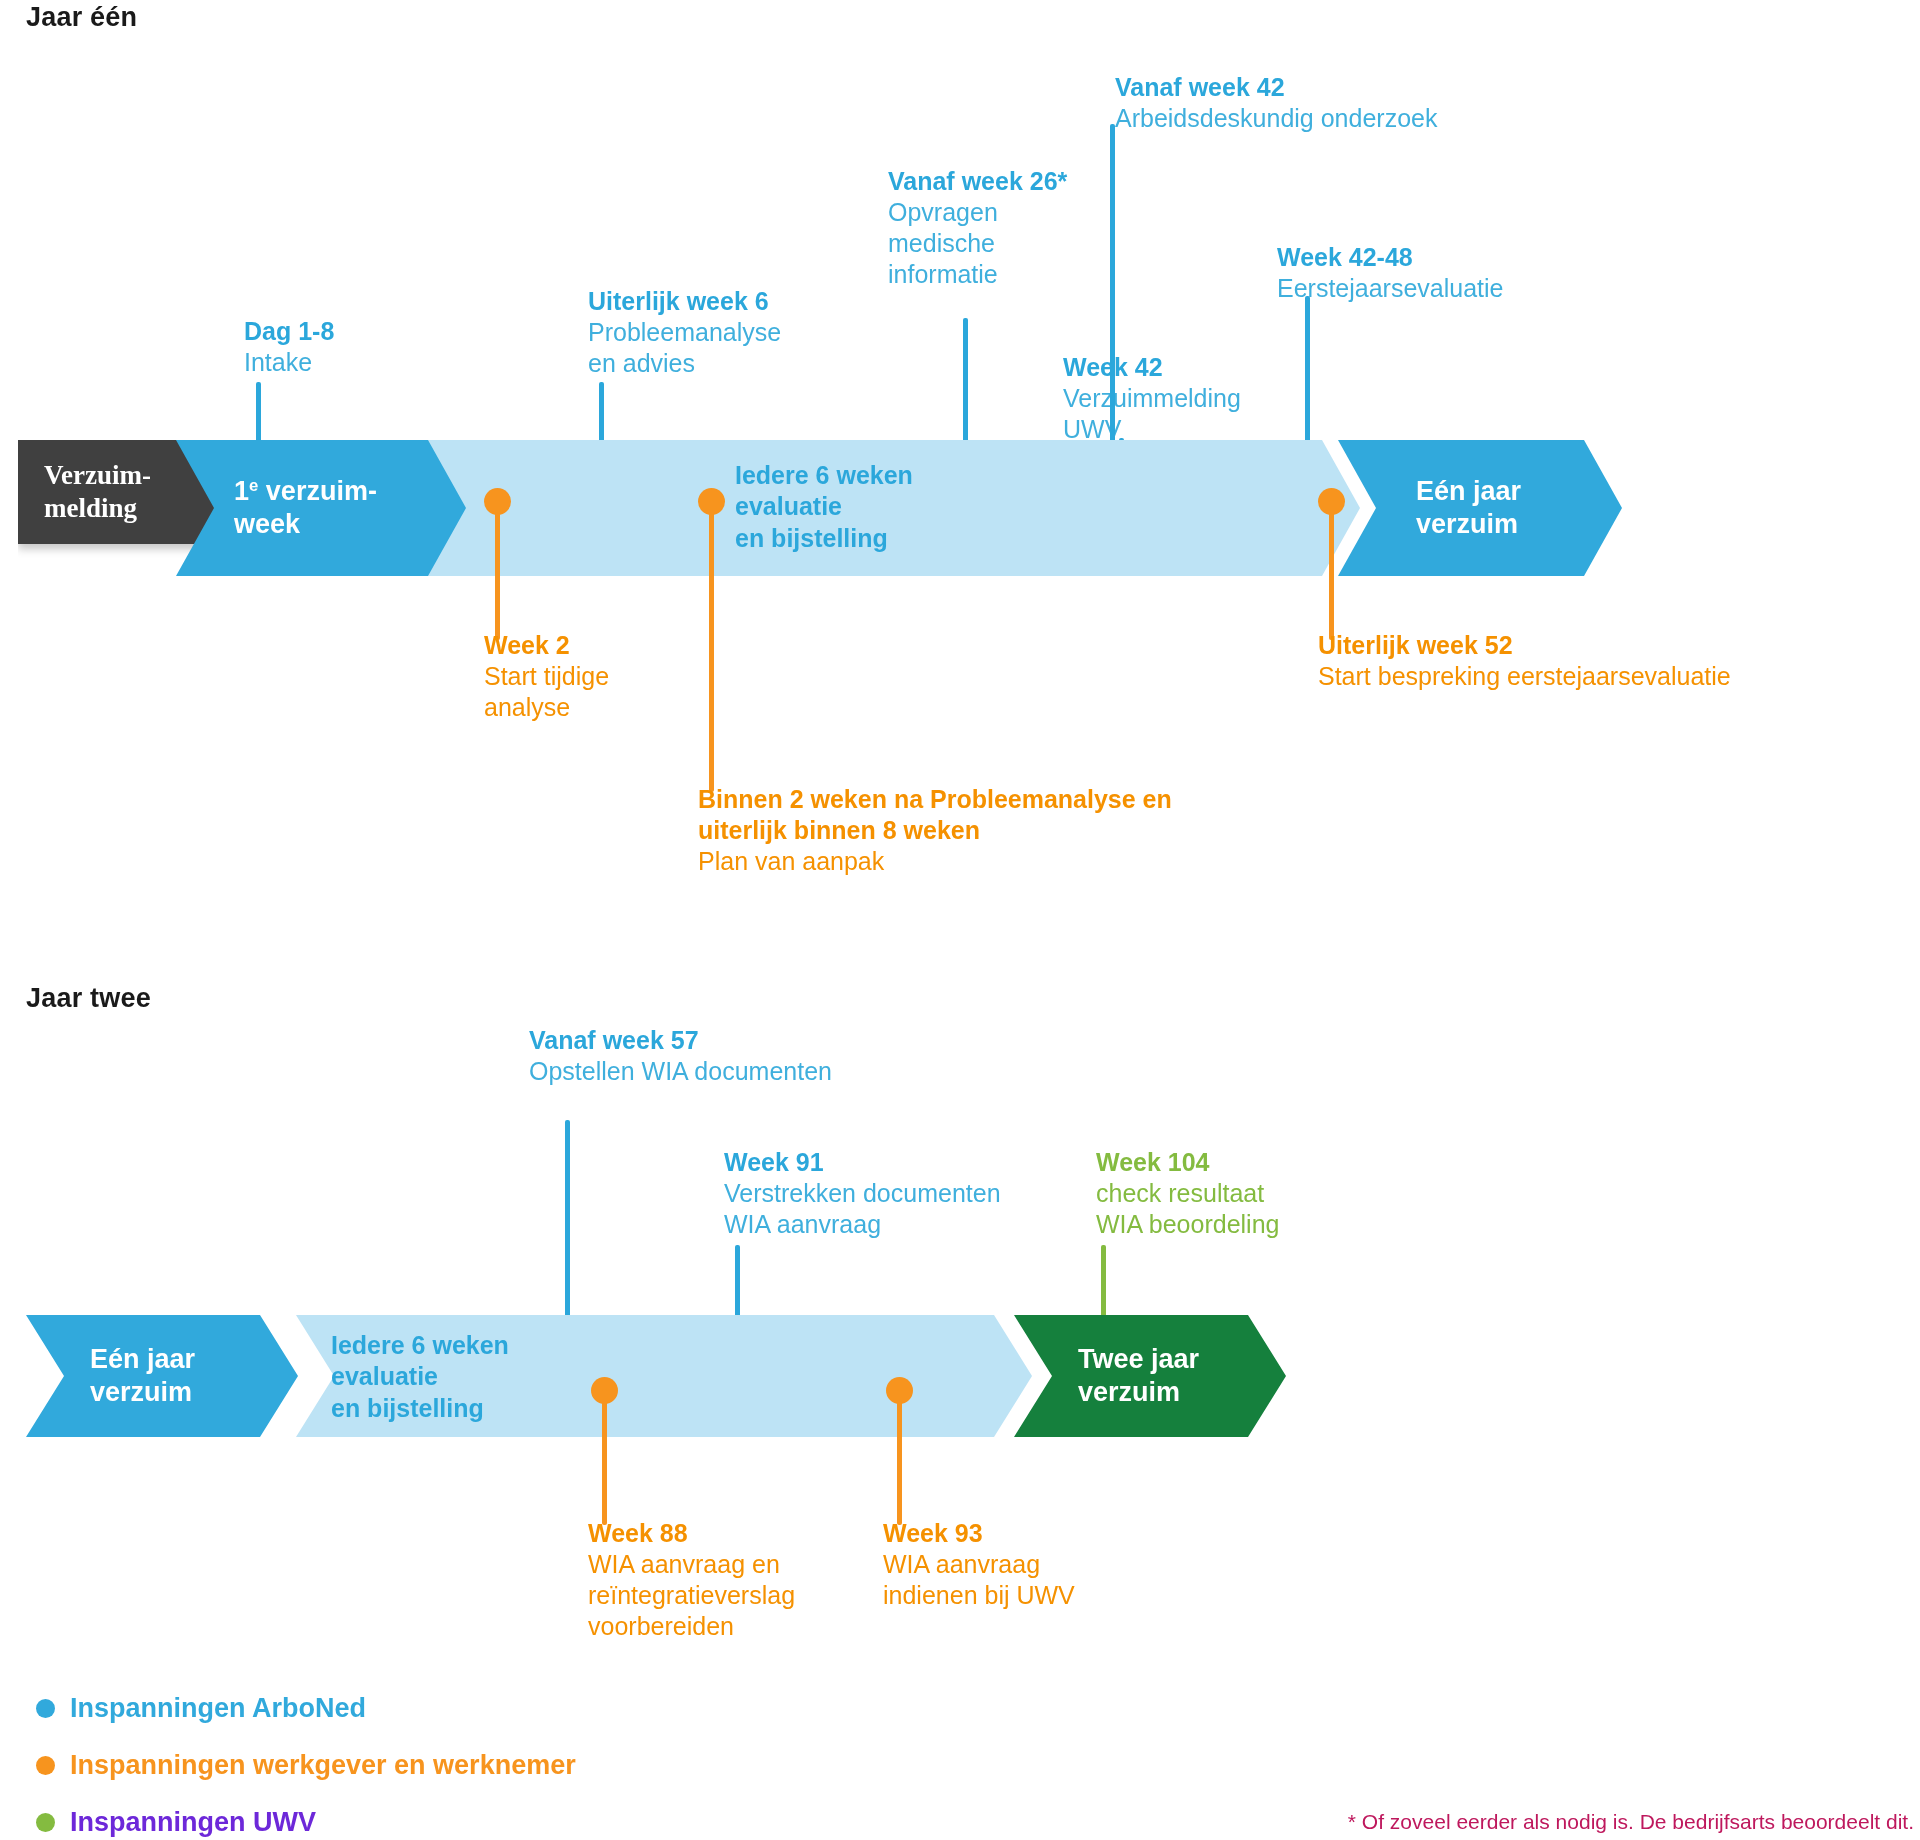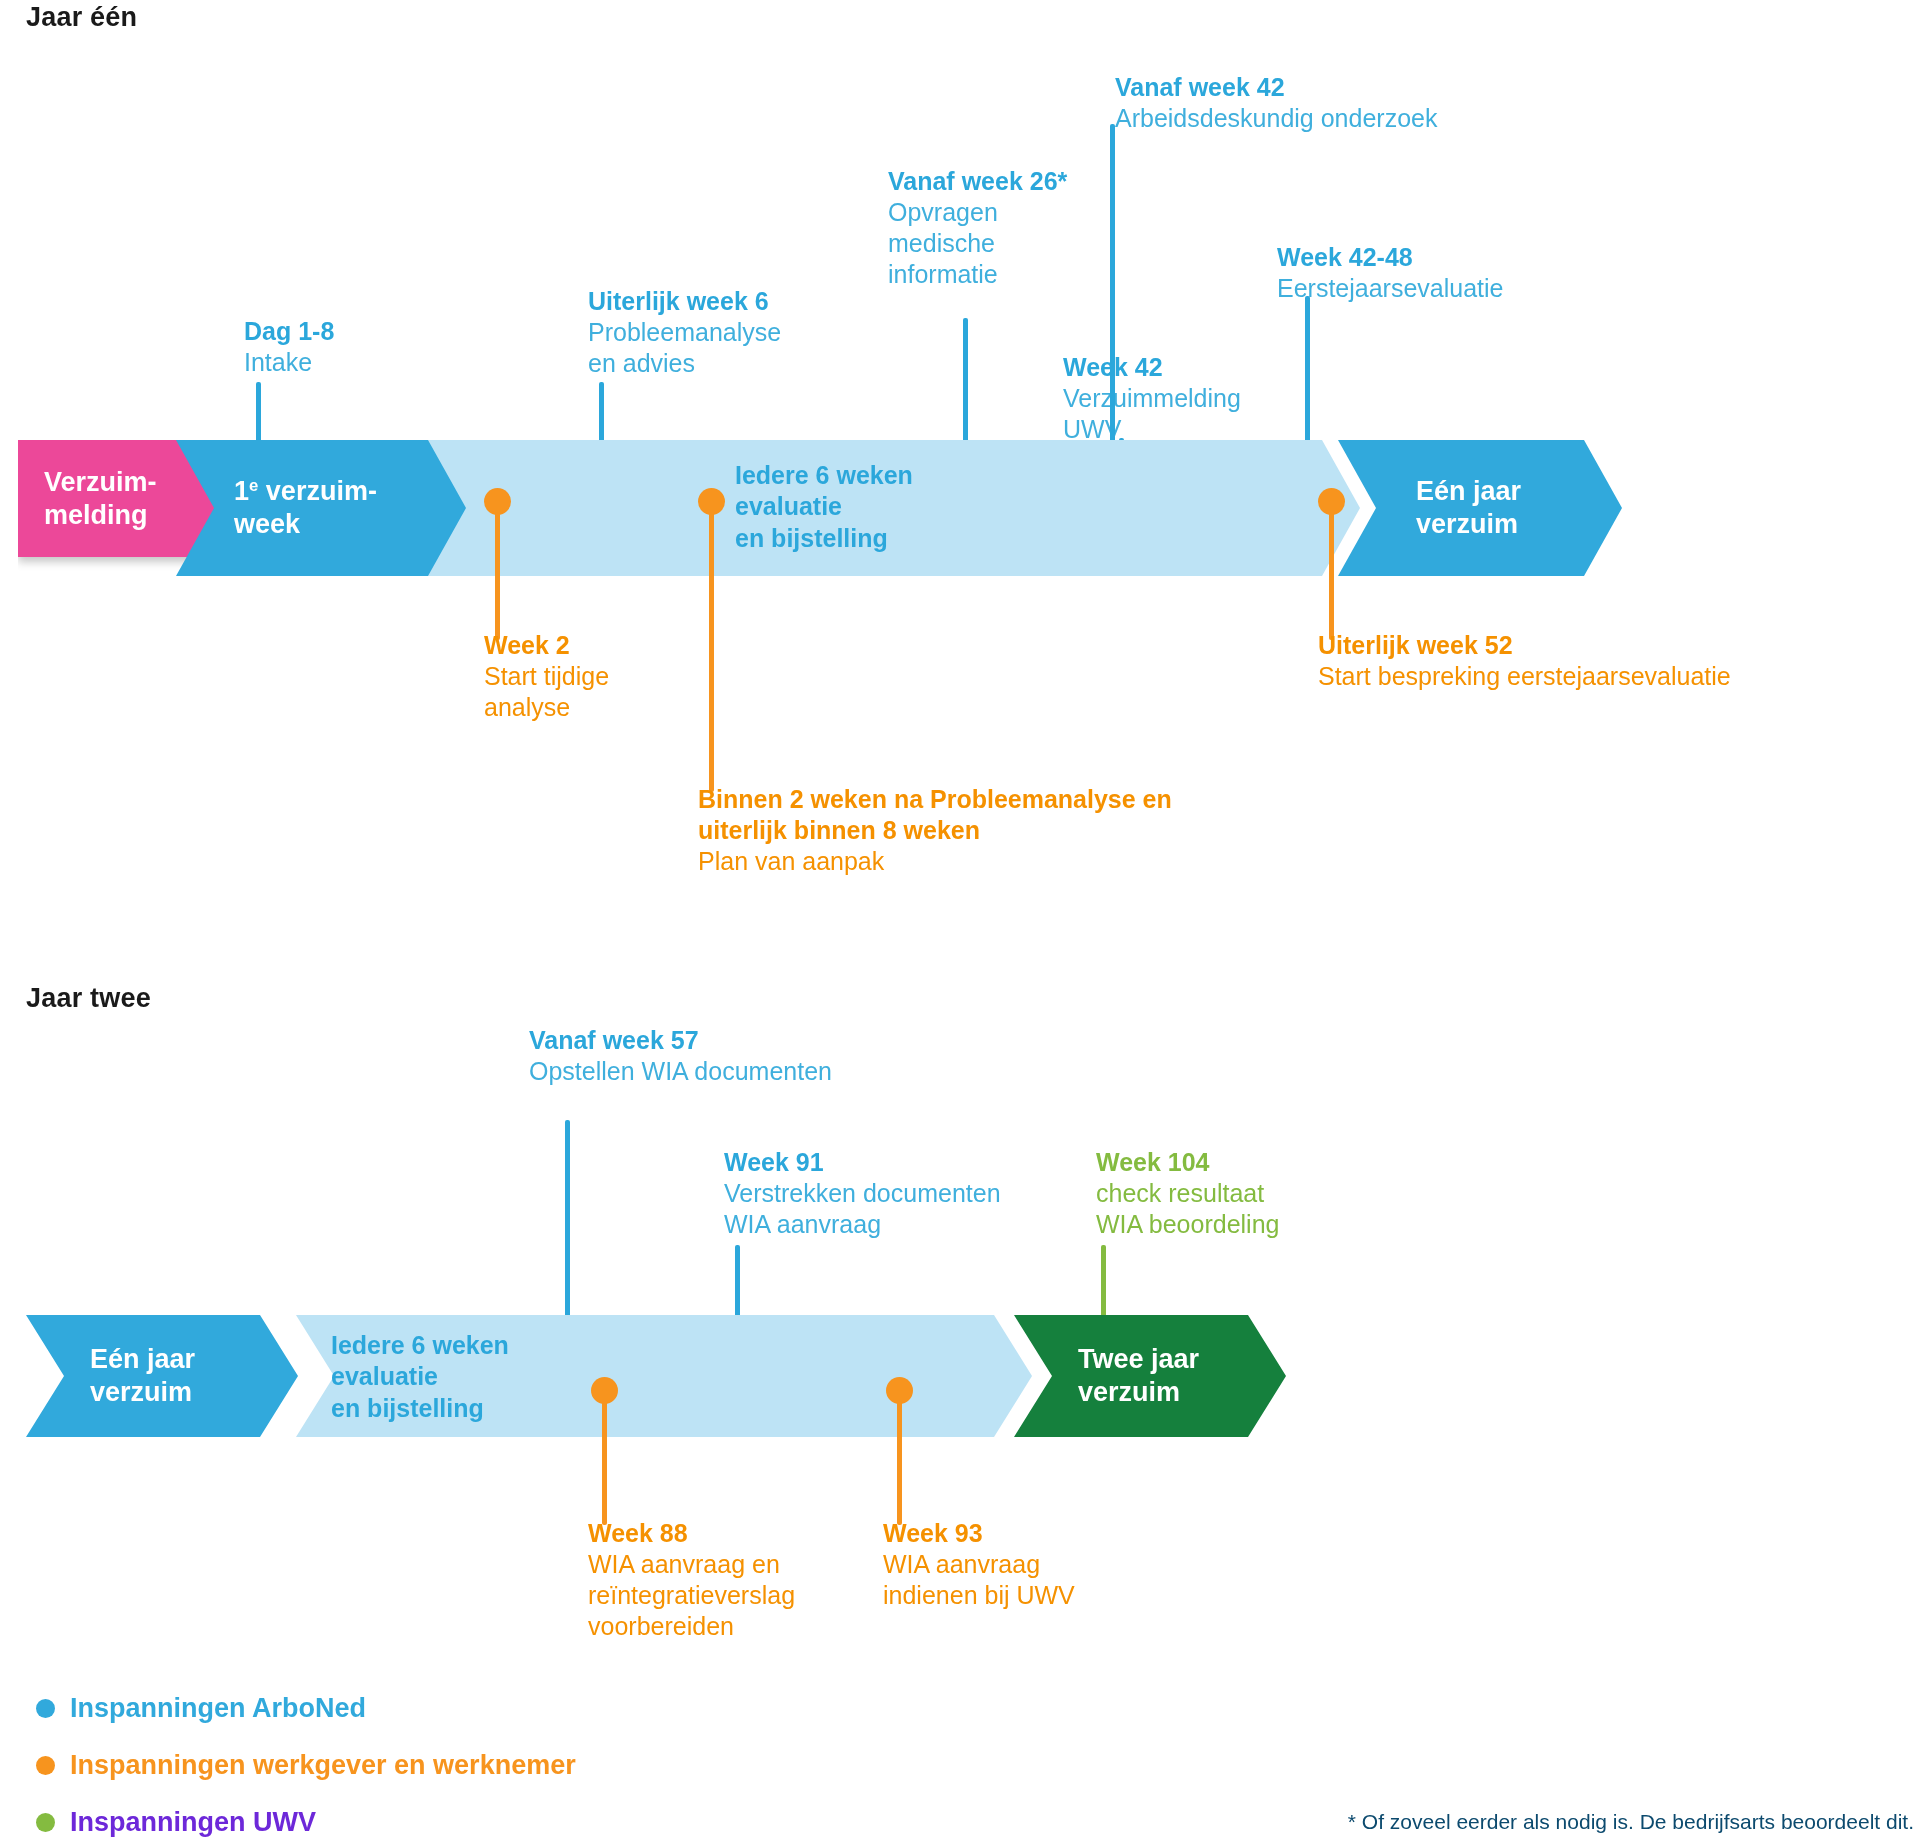--- a/index.html
+++ b/index.html
@@ -77,21 +77,21 @@
 
   
   .legend{position:absolute;}
   .legend-row{display:flex;align-items:center;margin-bottom:26px;}
   .legend-dot{width:19px;height:19px;border-radius:50%;margin-right:15px;flex:0 0 auto;}
   .legend-label{font-weight:bold;font-size:27px;white-space:nowrap;}
 
   
   .footnote{
     position:absolute;
-    color:#0c4a6e;
+    color:#be185d;
     font-size:21px;
     white-space:nowrap;
   }
 </style>
 </head>
 <body>
 
 <div class="stage">
 
   <div class="section-title" style="left:26px;top:2px;">Jaar één</div>
@@ -136,22 +136,22 @@
   <div class="callout c-blue" style="left:1277px;top:242px;">
     <span class="ttl">Week 42-48</span>
     <span class="sub">Eerstejaarsevaluatie</span>
   </div>
   <div class="stem blue" style="left:1305px;top:296px;height:196px;"></div>
   <div class="dot blue" style="left:1294px;top:488px;"></div>
 
   <div class="band" style="left:300px;top:440px;width:1060px;height:136px;
         clip-path:polygon(0 0, 1022px 0, 1060px 68px, 1022px 136px, 0 136px, 38px 68px);"></div>
 
-  <div class="chev" style="left:18px;top:440px;width:200px;height:117px;background:#ec4899;
-        clip-path:polygon(0 0, 162px 0, 200px 68px, 162px 136px, 0 136px);padding-left:26px;box-sizing:border-box;">
+  <div class="chev" style="left:18px;top:440px;width:200px;height:104px;background:#404040;
+        clip-path:polygon(0 0, 162px 0, 200px 68px, 162px 136px, 0 136px);padding-left:26px;box-sizing:border-box;font-family:Liberation Serif, serif;">
     <span class="lbl">Verzuim-
 melding</span>
   </div>
 
   <div class="chev" style="left:176px;top:440px;width:290px;height:136px;background:#31a9dc;
         clip-path:polygon(0 0, 252px 0, 290px 68px, 252px 136px, 0 136px, 38px 68px);padding-left:58px;box-sizing:border-box;">
     <span class="lbl">1<sup style="font-size:.62em;vertical-align:.55em;">e</sup> verzuim-
 week</span>
   </div>
 

